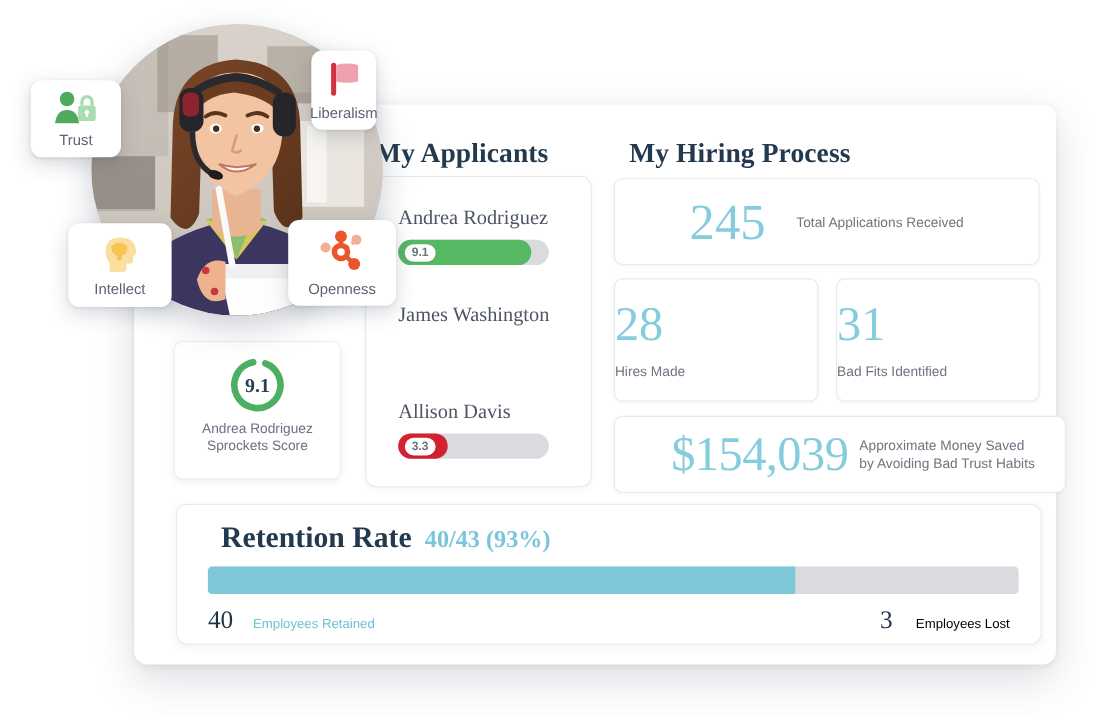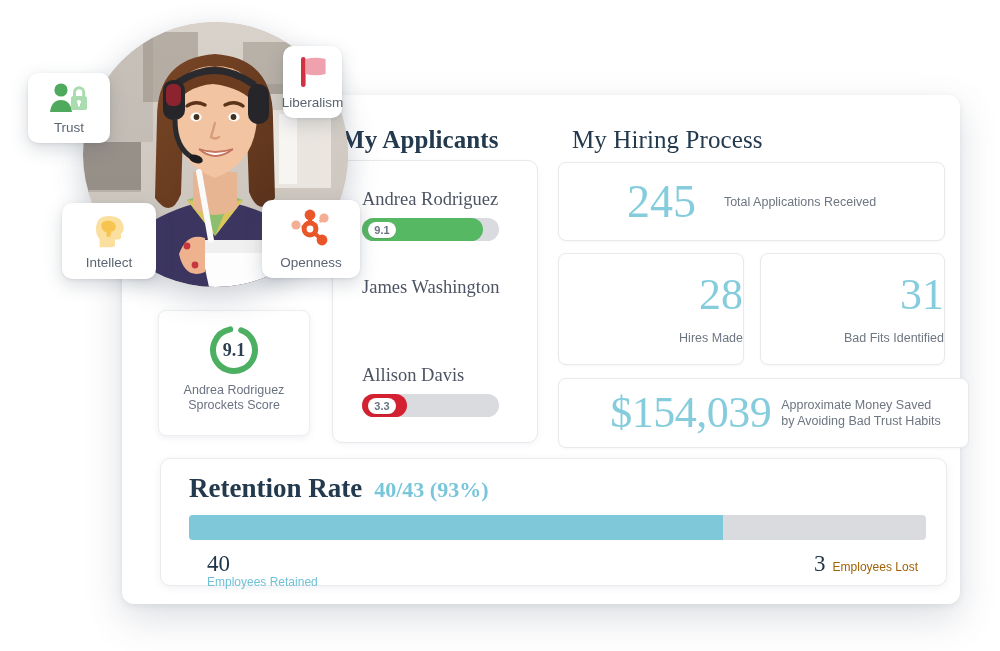--- a/index.html
+++ b/index.html
@@ -20,21 +20,21 @@
   }
 
   
   .h-applicants{
     position:absolute;left:341px;top:126px;
     font-family:"Liberation Serif", serif;font-weight:700;font-size:25px;
     color:#23394d;letter-spacing:.1px;white-space:nowrap;z-index:6;
   }
   .h-hiring{
     position:absolute;left:572px;top:126px;
-    font-family:"Liberation Serif", serif;font-weight:400;font-size:25px;
+    font-family:"Liberation Serif", serif;font-weight:700;font-size:25px;
     color:#23394d;letter-spacing:.1px;white-space:nowrap;z-index:6;
   }
 
   
   .applicants-panel{
     position:absolute;left:332px;top:160px;width:204px;height:281px;
     background:#ffffff;border:1px solid #e7e9ec;border-radius:10px;
     box-shadow:0 2px 5px rgba(90,100,120,.06);
     z-index:4;
   }
@@ -87,54 +87,54 @@
   .stat-hires{position:absolute;left:558px;top:253px;width:184px;height:110px;}
   .stat-bad{position:absolute;left:760px;top:253px;width:183px;height:110px;}
   .stat-money{position:absolute;left:558px;top:378px;width:385px;height:68px;padding-left:24px;}
 
   .num{
     font-family:"Liberation Serif", serif;color:#85cddd;font-weight:400;
   }
   .row-inline{display:flex;align-items:center;height:100%;justify-content:center;}
   .stat-big .num{font-size:46px;line-height:46px;}
   .stat-big .cap{font-size:12.5px;color:#6e7681;margin-left:28px;white-space:nowrap;}
-  .stack{display:flex;flex-direction:column;align-items:flex-end;justify-content:center;height:100%;}
+  .stack{display:flex;flex-direction:column;align-items:flex-start;justify-content:center;height:100%;}
   .stat-hires .num,.stat-bad .num{font-size:44px;line-height:44px;}
   .stat-hires .cap,.stat-bad .cap{font-size:12.5px;color:#6e7681;margin-top:14px;}
   .stat-money .num{font-size:44px;line-height:44px;letter-spacing:-.5px;}
   .stat-money .cap{font-size:12.5px;color:#6e7681;margin-left:10px;line-height:16px;}
   .stat-money .row-inline{justify-content:center;}
 
   
   .retention{
     position:absolute;left:160px;top:458px;width:785px;height:126px;
     background:#ffffff;border:1px solid #e9ebee;border-radius:10px;
     box-shadow:0 2px 8px rgba(90,100,120,.09);
   }
   .ret-title{
-    position:absolute;left:28px;top:14px;display:flex;align-items:baseline;
+    position:absolute;left:40px;top:14px;display:flex;align-items:baseline;
   }
   .ret-title .t{
     font-family:"Liberation Serif", serif;font-weight:700;font-size:27px;color:#23394d;
   }
   .ret-title .frac{
     font-family:"Liberation Serif", serif;font-weight:700;font-size:22px;color:#79c6da;margin-left:12px;
   }
   .ret-bar-track{
     position:absolute;left:28px;top:56px;width:737px;height:25px;
     background:#d9dbdf;border-radius:4px;
   }
   .ret-bar-fill{
     position:absolute;left:0;top:0;height:25px;background:#7ec8d9;border-radius:4px 0 0 4px;
   }
-  .ret-left{position:absolute;left:28px;top:93px;display:flex;align-items:baseline;flex-direction:column;}
+  .ret-left{position:absolute;left:28px;top:93px;display:flex;align-items:baseline;}
   .ret-right{position:absolute;right:28px;top:93px;display:flex;align-items:baseline;}
   .ret-num{font-family:"Liberation Serif", serif;font-size:23px;color:#1f3347;line-height:23px;}
   .ret-cap-teal{font-size:12px;color:#6fc2d6;margin-left:18px;}
-  .ret-cap-gray{font-size:12px;color:#a16207;margin-left:7px;}
+  .ret-cap-gray{font-size:12px;color:#000000;margin-left:21px;}
 
   
   .photo{
     position:absolute;left:83px;top:22px;width:265px;height:265px;border-radius:50%;
     overflow:hidden;z-index:8;
     box-shadow:0 10px 30px rgba(70,80,100,.28);
     background:#cfc7c0;
   }
   .photo svg{display:block;width:265px;height:265px;}
 

